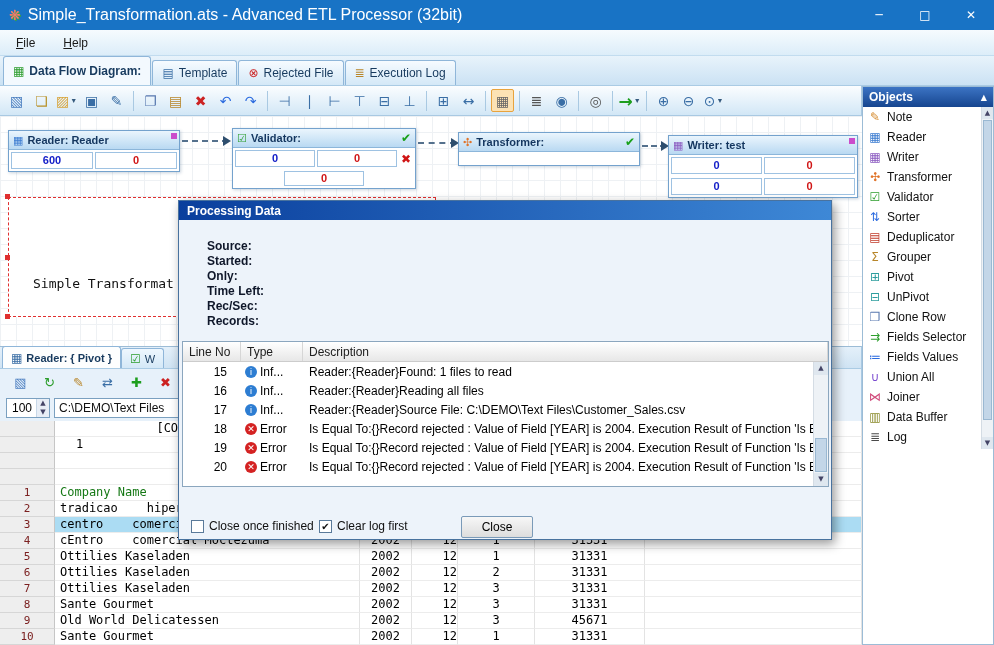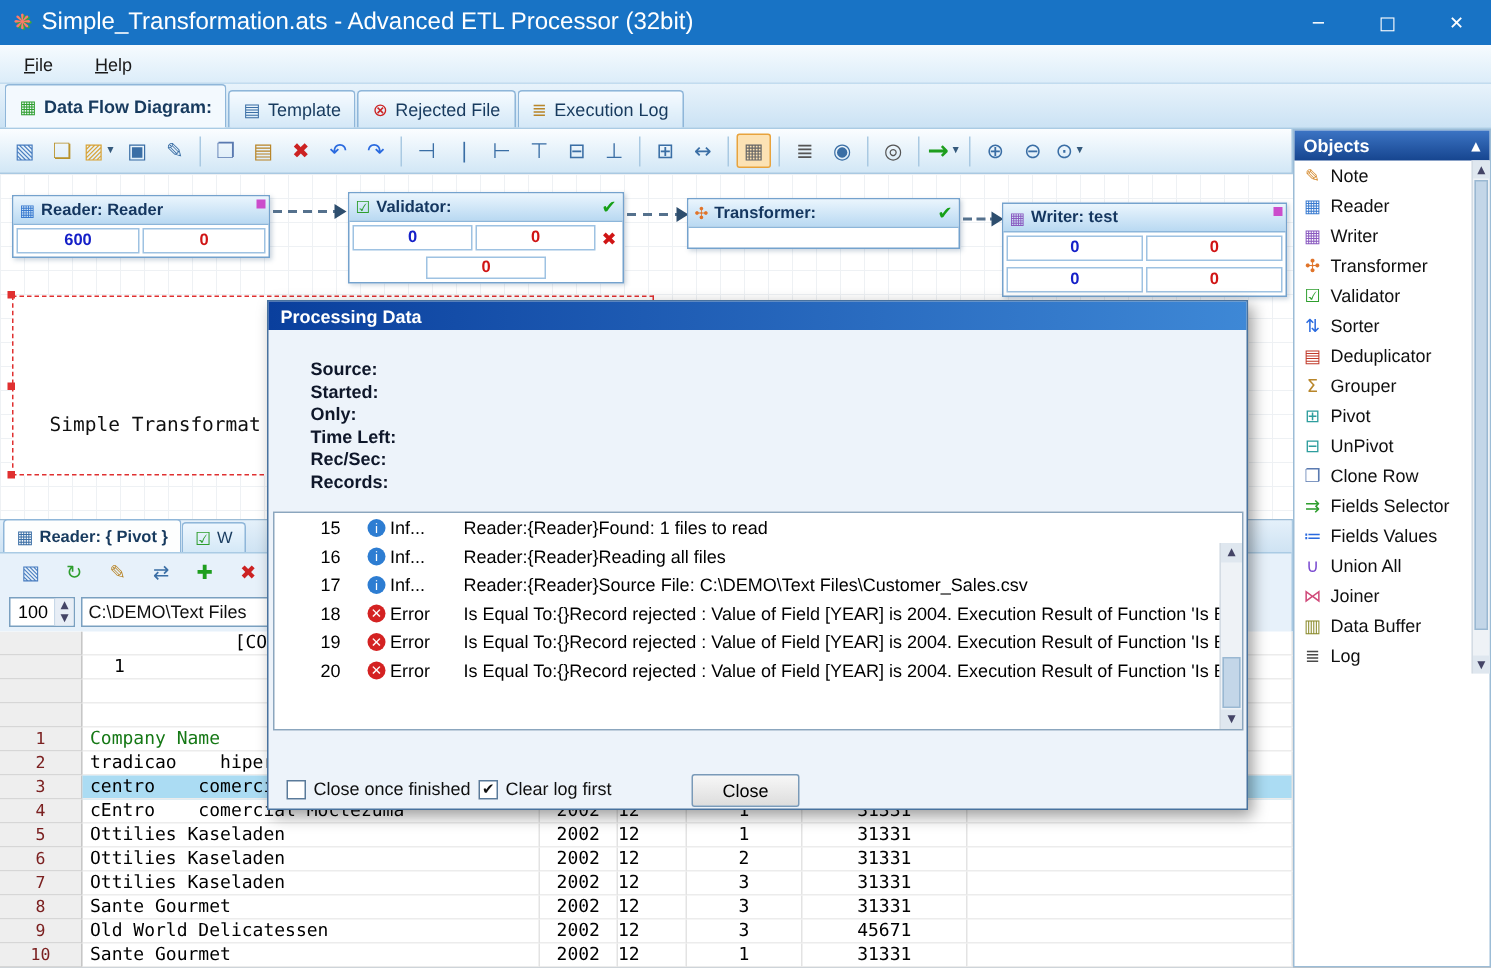--- a/index.html
+++ b/index.html
@@ -55,21 +55,21 @@
 .spin .val{flex:1;font-size:12px;padding:2px 0 0 5px}
 .sparr{width:13px;display:flex;flex-direction:column;border-left:1px solid #c8d8e8;flex:none}
 .sparr span{flex:1;font-size:7px;line-height:9px;text-align:center;color:#446;background:#e8eef6}
 .path{position:absolute;left:54px;top:51px;width:270px;height:20px;border:1px solid #7aa0c0;background:#fff;font-size:12px;padding:0 4px;color:#101010;font-family:"Liberation Sans",sans-serif}
 .grid{position:absolute;left:0;top:74px;width:862px;height:225px;background:#fff;font-family:"DejaVu Sans Mono",monospace;font-size:12px;overflow:hidden}
 .grow{display:flex;height:16px}
 .rowhead{width:55px;flex:none;background:#eee;border-right:1px solid #c6c6c6;border-bottom:1px solid #d6d6d6;color:#7b2020;font-size:11px;text-align:center;line-height:15px}
 .gc{border-right:1px solid #e3e3e3;border-bottom:1px solid #ececec;white-space:pre;overflow:hidden;line-height:15px;flex:none}
 .c1{width:305px;padding-left:5px}
 .c2{width:52px;text-align:center}
-.c3{width:46px;text-align:left}
+.c3{width:46px;text-align:right}
 .c4{width:77px;text-align:center}
 .c5{width:110px;text-align:center}
 .c6{flex:1}
 .center{text-align:center;padding-left:0}
 .pad16{padding-left:21px}
 .green{color:#157815}
 .grow.sel .gc{background:#abdcf3}
 
 .objects{position:absolute;left:862px;top:86px;width:132px;height:559px;background:#fff;border:1px solid #9cbcd6}
 .ohead{height:20px;background:linear-gradient(#3c74c4,#16458f);color:#fff;display:flex;align-items:center;padding:0 6px;font-weight:bold}
@@ -554,20 +554,25 @@
 
   <div class="dialog">
     <div class="dtitle">Processing Data</div>
     <div class="dlabel" style="top:38px">Source:</div>
     <div class="dlabel" style="top:53px">Started:</div>
     <div class="dlabel" style="top:68px">Only:</div>
     <div class="dlabel" style="top:83px">Time Left:</div>
     <div class="dlabel" style="top:98px">Rec/Sec:</div>
     <div class="dlabel" style="top:113px">Records:</div>
     <div class="lv">
+      <div class="lvhead">
+        <div class="cline">Line No</div>
+        <div class="ctype">Type</div>
+        <div class="cdesc">Description</div>
+      </div>
       <div class="lvrow">
           <div class="cline">15</div>
           <div class="ctype">
             <span class="kicon info">i</span>
             <span>Inf...</span>
           </div>
           <div class="cdesc">Reader:{Reader}Found: 1 files to read</div>
         </div>
       <div class="lvrow">
           <div class="cline">16</div>

